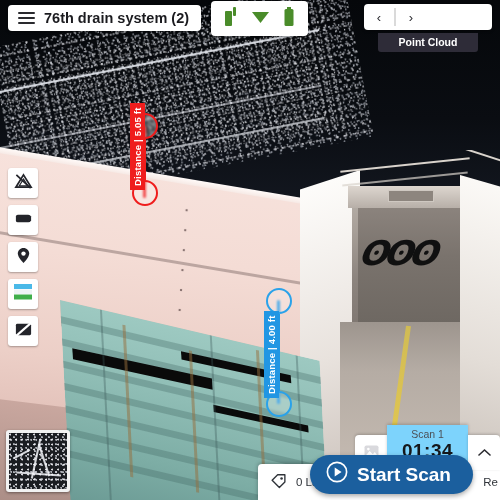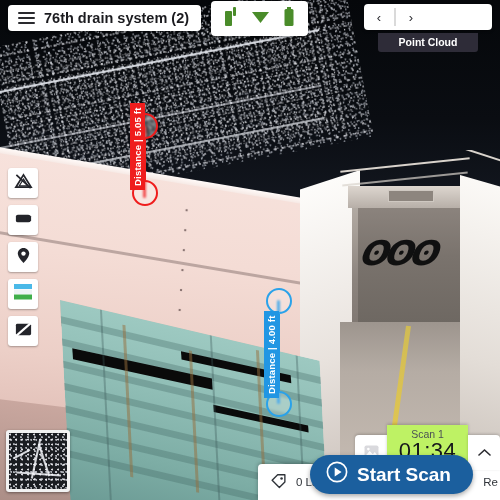--- a/index.html
+++ b/index.html
@@ -303,25 +303,25 @@
     position: absolute; right: 0; bottom: 30px; width: 145px; height: 45px;
     display: flex; align-items: stretch;
   }
   .scan-img-btn {
     width: 32px; background: #fff; border-radius: 4px 0 0 4px;
     display: flex; align-items: center; justify-content: center;
     margin-top: 10px; margin-bottom: 0; cursor: pointer;
     box-shadow: 0 -1px 3px rgba(0,0,0,.2);
   }
   .scan-center {
-    flex: 1; background: #bef264; text-align: center; padding-top: 3px;
+    flex: 1; background: #7dd3fc; text-align: center; padding-top: 3px;
     box-shadow: 0 -1px 3px rgba(0,0,0,.2);
   }
   .scan-name { font-size: 10.5px; color: #4c5056; }
-  .scan-time { font-size: 22px; font-weight: normal; color: #15171b; line-height: 21px; letter-spacing: .5px; }
+  .scan-time { font-size: 19px; font-weight: bold; color: #15171b; line-height: 21px; letter-spacing: .5px; }
   .scan-collapse {
     width: 32px; background: #fff; border-radius: 0 4px 0 0;
     display: flex; align-items: center; justify-content: center;
     margin-top: 10px; color: #2b2b30; font-size: 12px; cursor: pointer;
     box-shadow: 0 -1px 3px rgba(0,0,0,.2);
   }
 </style>
 </head>
 <body>
 

